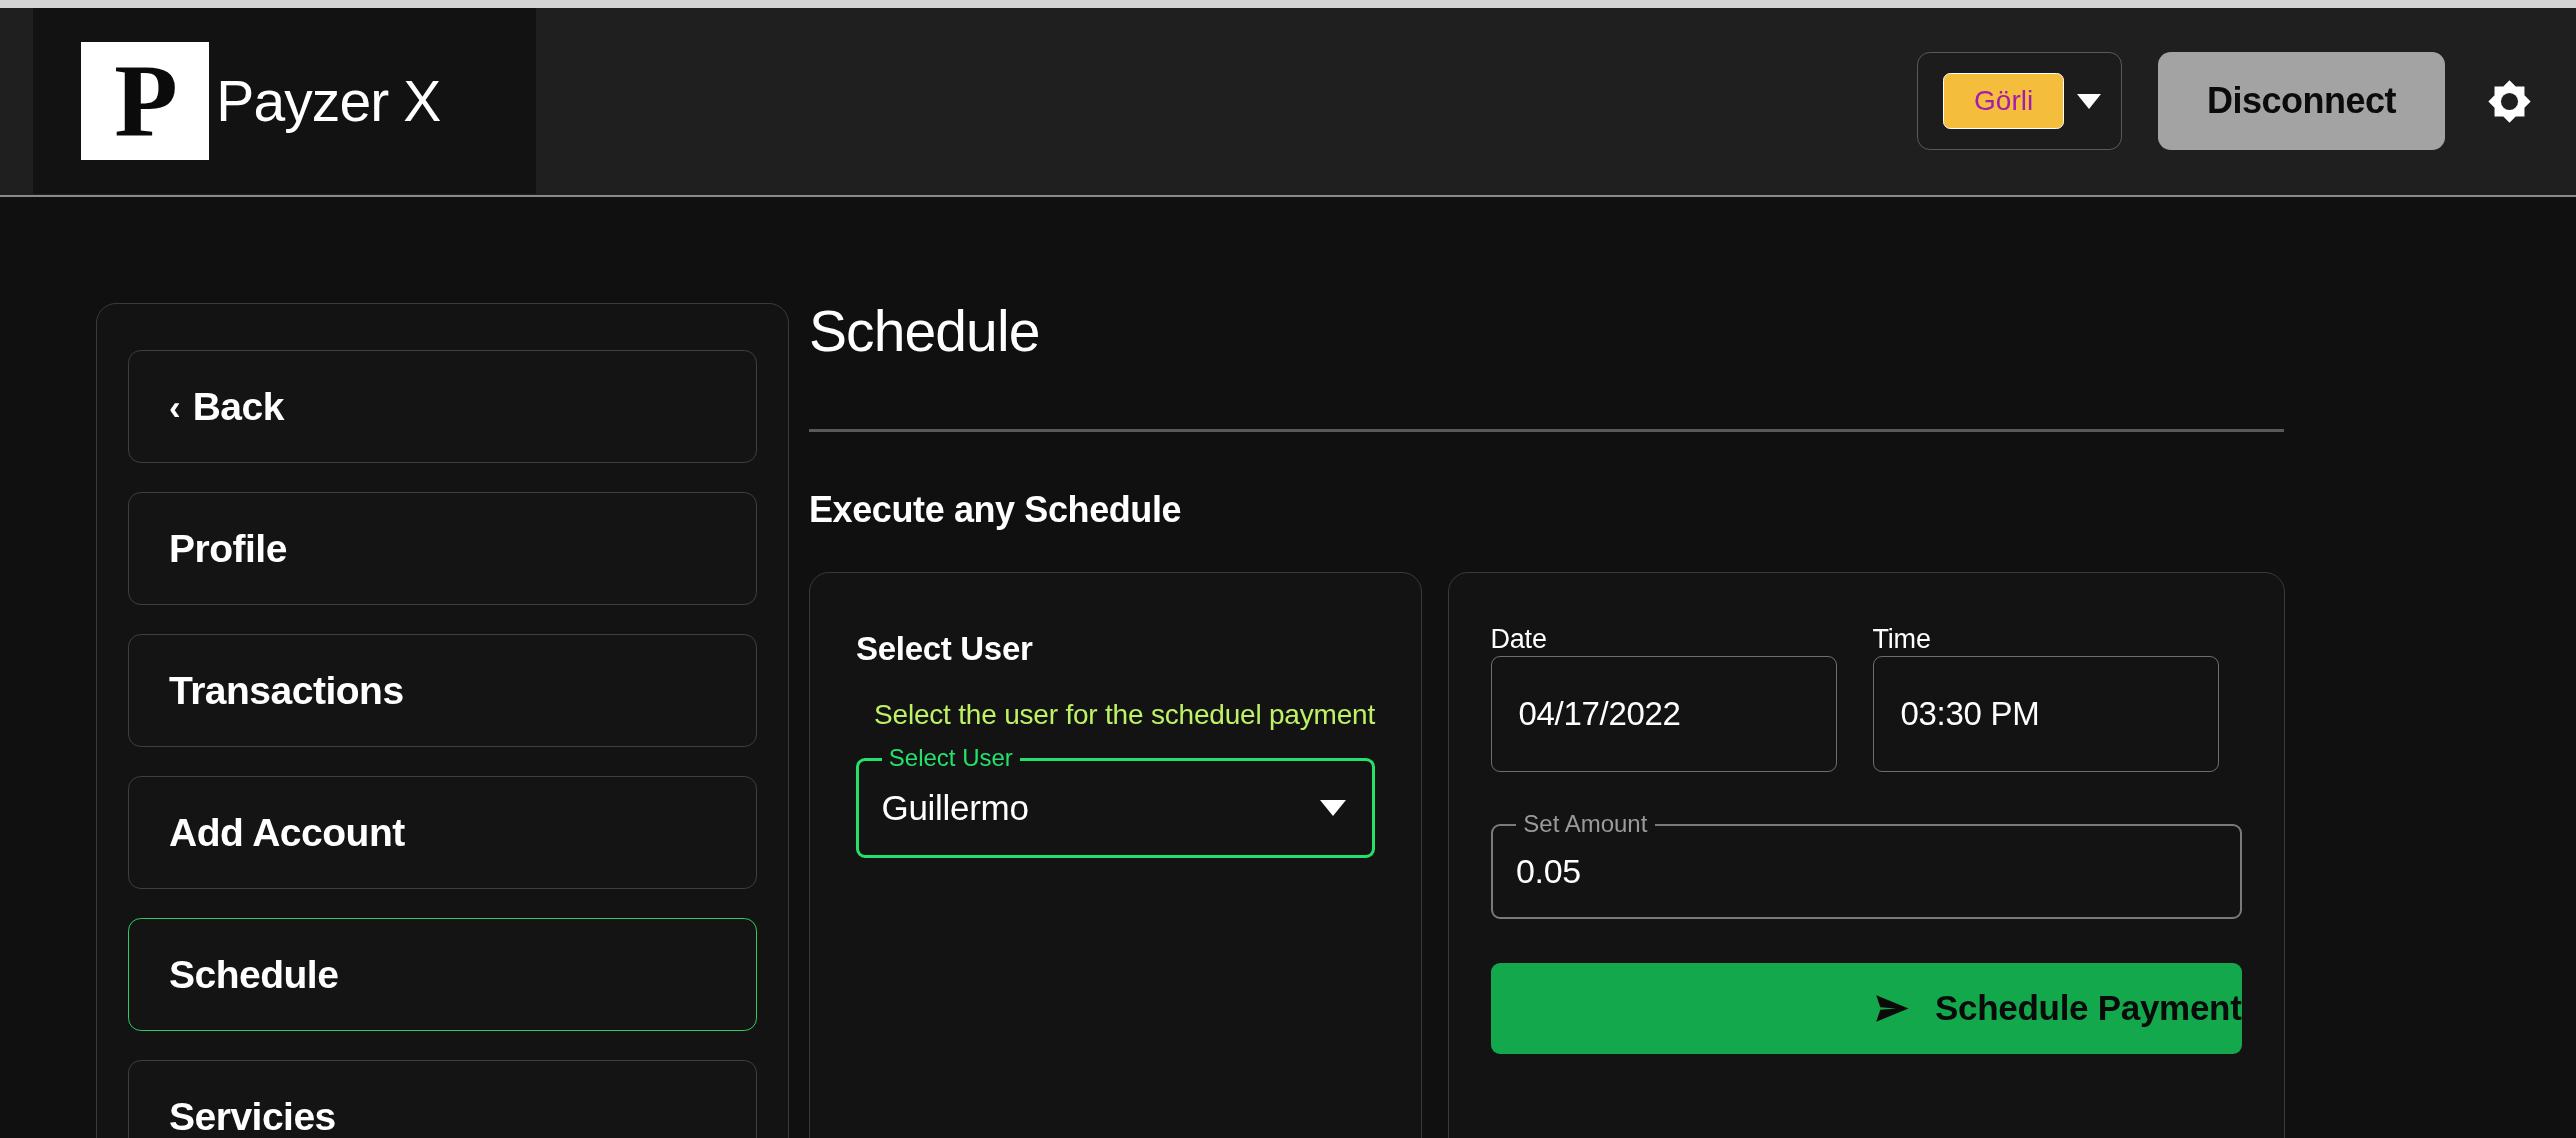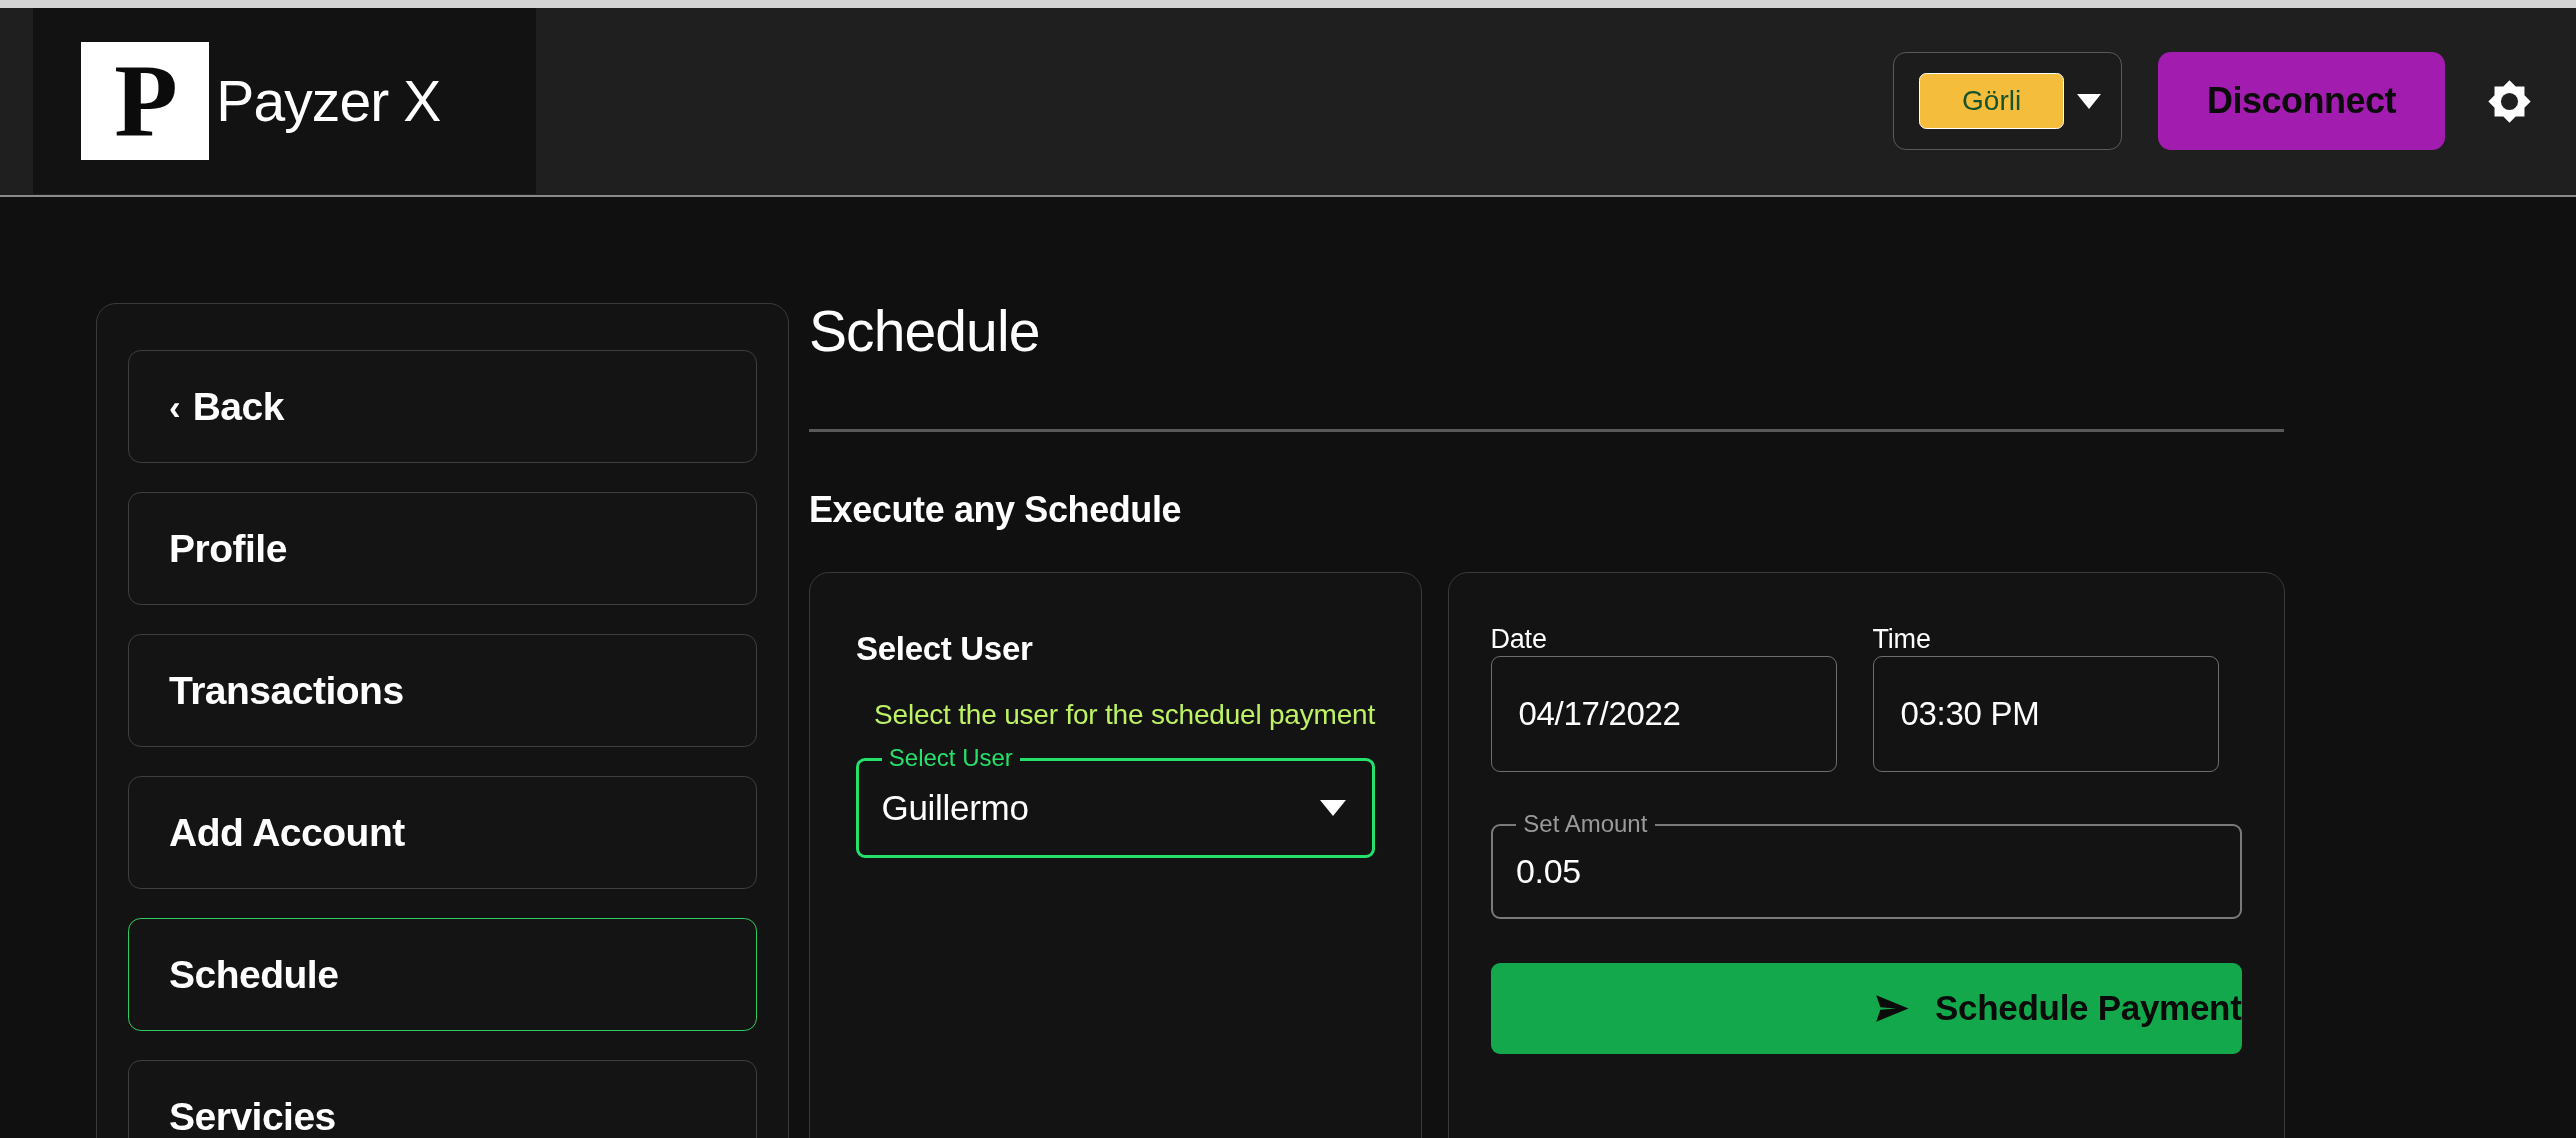--- a/index.html
+++ b/index.html
@@ -96,35 +96,35 @@
     border-radius: 12.8px;
     height: 98px;
     padding: 0 20px 0 25.5px;
     background: #1c1c1c;
   }
 
   .network-chip {
     background: #f5bd3c;
     border: 1.8px solid #ffffff;
     border-radius: 7.3px;
-    color: #14532d;
+    color: #a21caf;
     font-size: 28px;
-    padding: 11px 42px;
+    padding: 11px 30px;
     white-space: nowrap;
   }
 
   .caret-down {
     width: 0; height: 0;
     border-left: 12.8px solid transparent;
     border-right: 12.8px solid transparent;
     border-top: 15.5px solid #ffffff;
   }
 
   .disconnect-btn {
-    background: #a21caf;
+    background: #a3a3a3;
     color: #0b0b0b;
     border: none;
     border-radius: 12.8px;
     height: 98px;
     padding: 0 49px;
     font-family: "Liberation Sans", sans-serif;
     font-size: 36px;
     font-weight: 700;
     letter-spacing: -0.5px;
     cursor: pointer;

